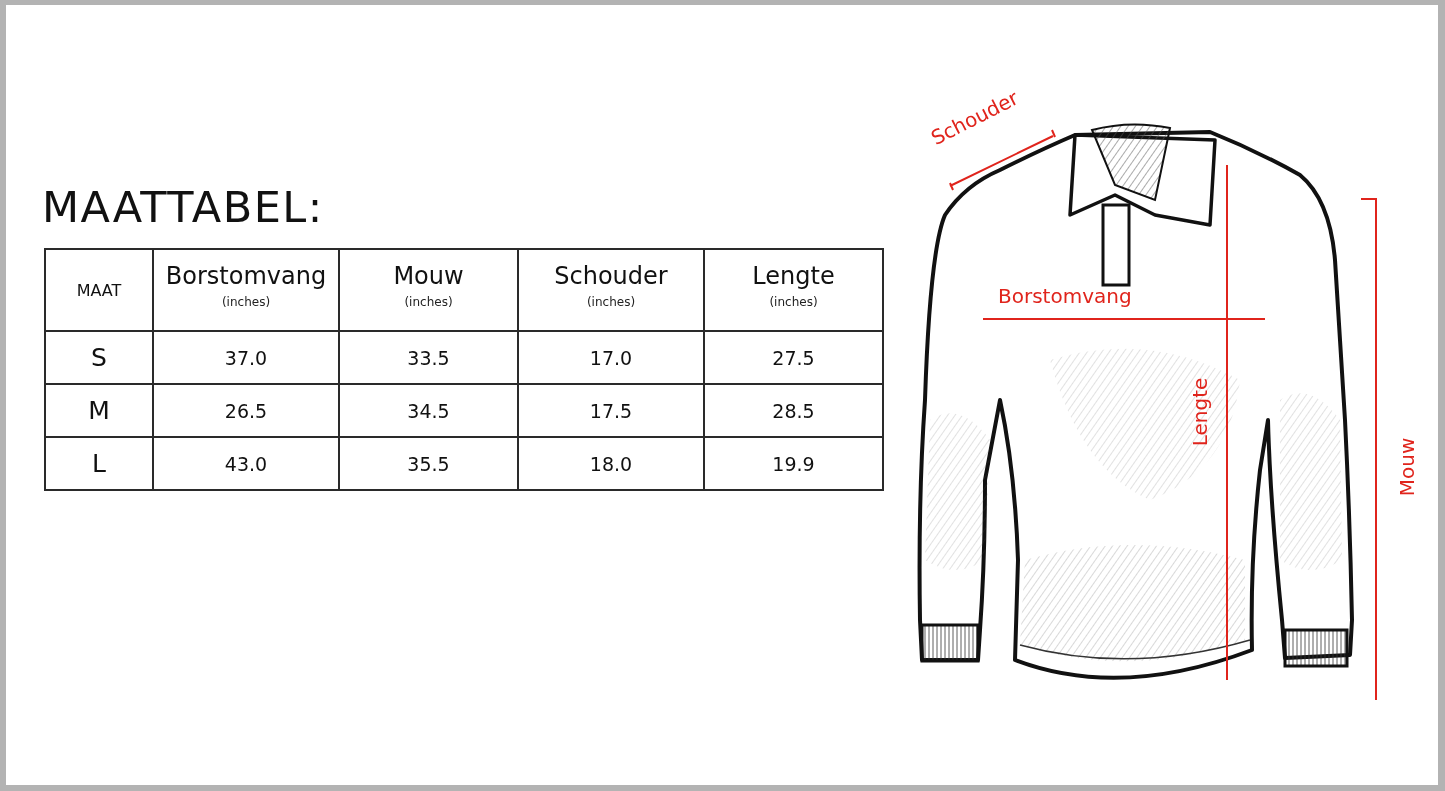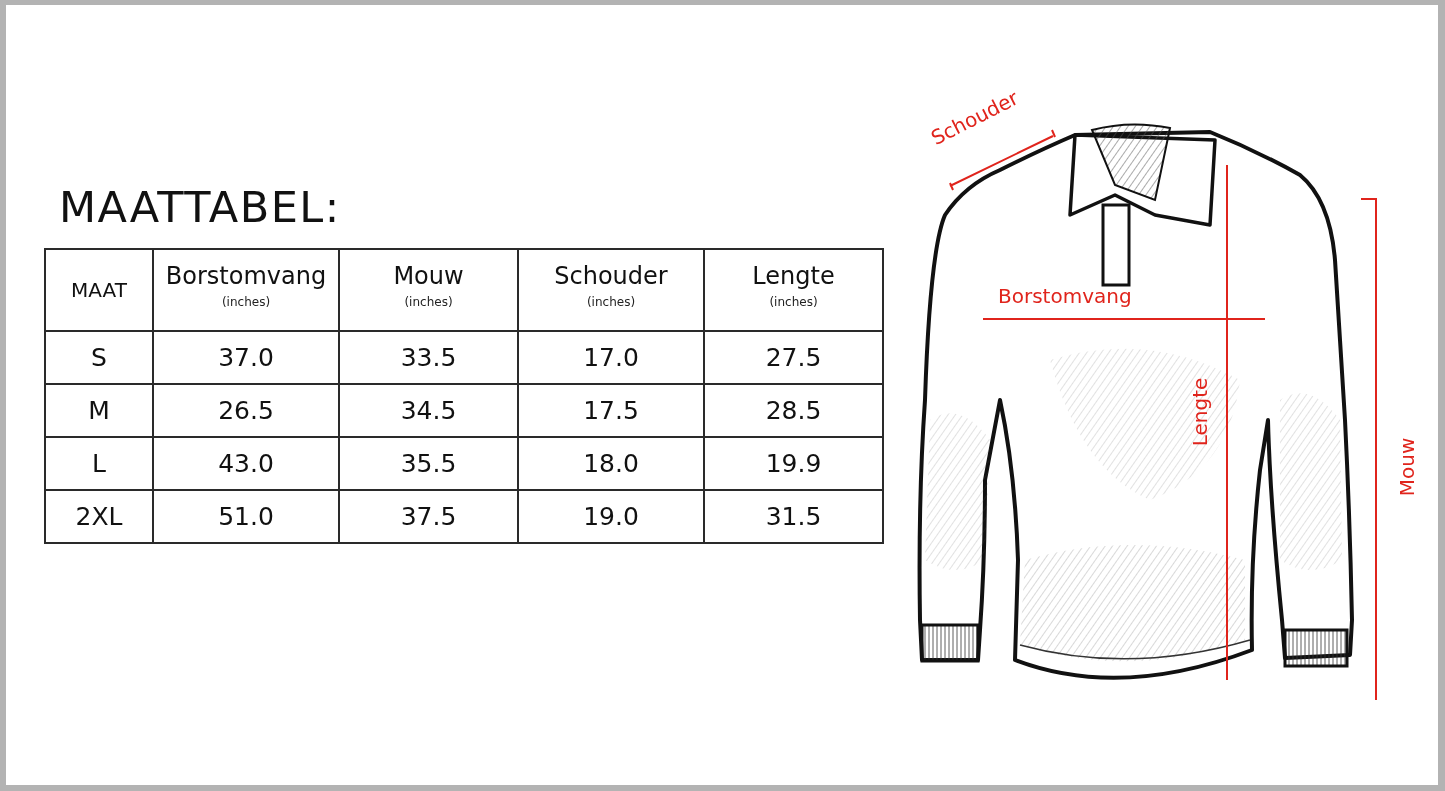--- a/index.html
+++ b/index.html
@@ -1,27 +1,27 @@
 <!DOCTYPE html>
 <html><head>
   <meta charset="utf-8">
   <style>
     html, body { margin: 0; padding: 0; background: #ffffff; }
     body { width: 1445px; height: 791px; position: relative; overflow: hidden; font-family: "DejaVu Sans", sans-serif; }
     .frame { position: absolute; left: 0; top: 0; width: 1445px; height: 791px; box-sizing: border-box;
              border-left: 6px solid #b3b3b3; border-top: 5px solid #b3b3b3; border-right: 7px solid #b3b3b3; border-bottom: 6px solid #b3b3b3; background: #fff; }
-    .title { position: absolute; left: 59px; top: 181px; font-size: 43px; letter-spacing: 1.5px; color: #111; font-weight: 400; line-height: 52px; }
+    .title { position: absolute; left: 42px; top: 181px; font-size: 43px; letter-spacing: 1.5px; color: #111; font-weight: 400; line-height: 52px; }
     table.size { position: absolute; left: 44px; top: 248px; border-collapse: collapse; color: #111; }
     table.size td, table.size th { border: 2px solid #2a2a2a; padding: 0; text-align: center; font-weight: 400; }
     table.size th { height: 80px; vertical-align: middle; }
-    table.size td { height: 51px; font-size: 25px; }
+    table.size td { height: 51px; font-size: 19px; }
     .c0 { width: 106px; } .c1 { width: 184px; } .c2 { width: 177px; } .c3 { width: 184px; } .c4 { width: 177px; }
     .h-main { display: block; font-size: 24px; line-height: 28px; margin-top: -4px; }
     .h-sub { display: block; font-size: 12px; line-height: 24px; color: #222; }
-    .maat-h { font-size: 20px; }
+    .maat-h { font-size: 16px; }
     .size-cell { font-size: 25px !important; }
     .shirt { position: absolute; left: 900px; top: 100px; }
     .red-label { position: absolute; color: #e0241c; font-size: 20px; white-space: nowrap; }
   </style>
 </head>
 <body>
 
 <div class="frame"></div>
 
 <div class="title">MAATTABEL:</div>
@@ -61,27 +61,20 @@
     <td>17.5</td>
     <td>28.5</td>
   </tr>
   <tr>
     <td class="size-cell">L</td>
     <td>43.0</td>
     <td>35.5</td>
     <td>18.0</td>
     <td>19.9</td>
   </tr>
-  <tr>
-    <td class="size-cell">2XL</td>
-    <td>51.0</td>
-    <td>37.5</td>
-    <td>19.0</td>
-    <td>31.5</td>
-  </tr>
 </tbody>
   </table>
 
 <svg class="shirt" width="545" height="600" viewBox="900 100 545 600" xmlns="http://www.w3.org/2000/svg">
   <defs>
     <pattern id="hatch" width="6" height="6" patternUnits="userSpaceOnUse" patternTransform="rotate(35)">
       <line x1="0" y1="0" x2="0" y2="6" stroke="#555" stroke-width="1"></line>
     </pattern>
     <pattern id="rib" width="4" height="10" patternUnits="userSpaceOnUse">
       <line x1="1" y1="0" x2="1" y2="10" stroke="#333" stroke-width="0.8"></line>

